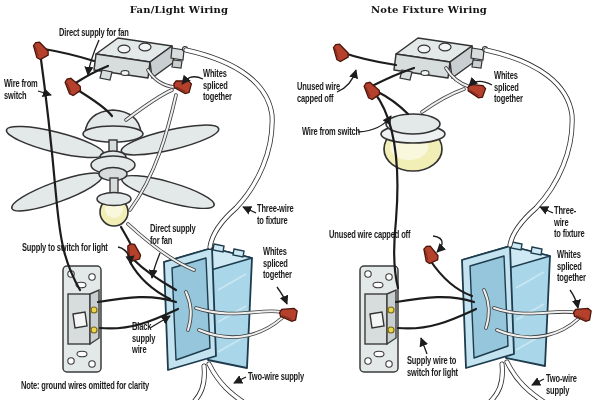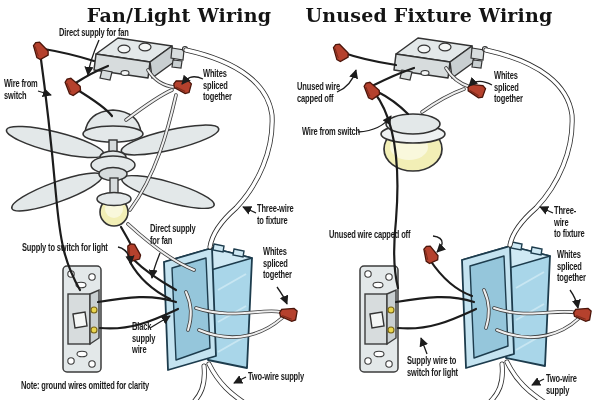--- a/index.html
+++ b/index.html
@@ -1,20 +1,20 @@
 <!DOCTYPE html>
 <html style="--line: #2b2b2b; --metal: #e3e8e9; --metal_dark: #c9cfd1; --metal_mid: #d7dcdd; --box_blue_light: #cfe9f4; --box_blue: #a9d6e9; --box_blue_rim: #c4e3f0; --box_blue_inner: #95c6db; --bulb_yellow: #f2efb6; --bulb_highlight: #f9f8dc; --nut_red: #b5412d; --screw_yellow: #e9d54e;"><head>
 <meta charset="utf-8">
 <style>
   html,body{margin:0;padding:0;background:#fff;}
   #stage{position:relative;width:600px;height:400px;background:#fff;overflow:hidden;
          font-family:"Liberation Sans",sans-serif;}
   #art{position:absolute;left:0;top:0;}
   .title{position:absolute;transform:translateX(-50%);font-family:"DejaVu Serif",serif;
-         font-weight:bold;font-size:19px;color:#141414;white-space:nowrap;letter-spacing:.2px;}
+         font-weight:bold;font-size:10px;color:#141414;white-space:nowrap;letter-spacing:.2px;}
   .lbl{position:absolute;font-family:"Liberation Sans",sans-serif;font-weight:bold;
        font-size:10px;line-height:1.16;color:#1a1a1a;white-space:pre-line;
        transform:scaleX(0.75);transform-origin:0 0;letter-spacing:-0.2px;}
   .note{font-size:10px;}
 </style>
 </head>
 <body>
 
 <div id="stage">
 
@@ -195,21 +195,21 @@
     <path d="M 358,132 C 374,131 385,125 391,116"></path>
     <path d="M 433,236 C 447,238 442,247 437,252"></path>
     <path d="M 553,213 L 540,207"></path>
     <path d="M 570,290 C 575,297 577,303 578,308"></path>
     <path d="M 427,354 L 421,338"></path>
     <path d="M 544,379 L 532,385"></path>
   </g>
 </svg>
 
 <div class="title" style="left:179px;top:4px">Fan/Light Wiring</div>
-<div class="title" style="left:429px;top:4px">Unused Fixture Wiring</div>
+<div class="title" style="left:429px;top:4px">Note Fixture Wiring</div>
 
 <div class="lbl" style="left:59px;top:27px">Direct supply for fan</div>
 <div class="lbl" style="left:4px;top:78px">Wire from
 switch</div>
 <div class="lbl" style="left:203px;top:68px">Whites
 spliced
 together</div>
 <div class="lbl" style="left:257px;top:203px">Three-wire
 to fixture</div>
 <div class="lbl" style="left:150px;top:223px">Direct supply

